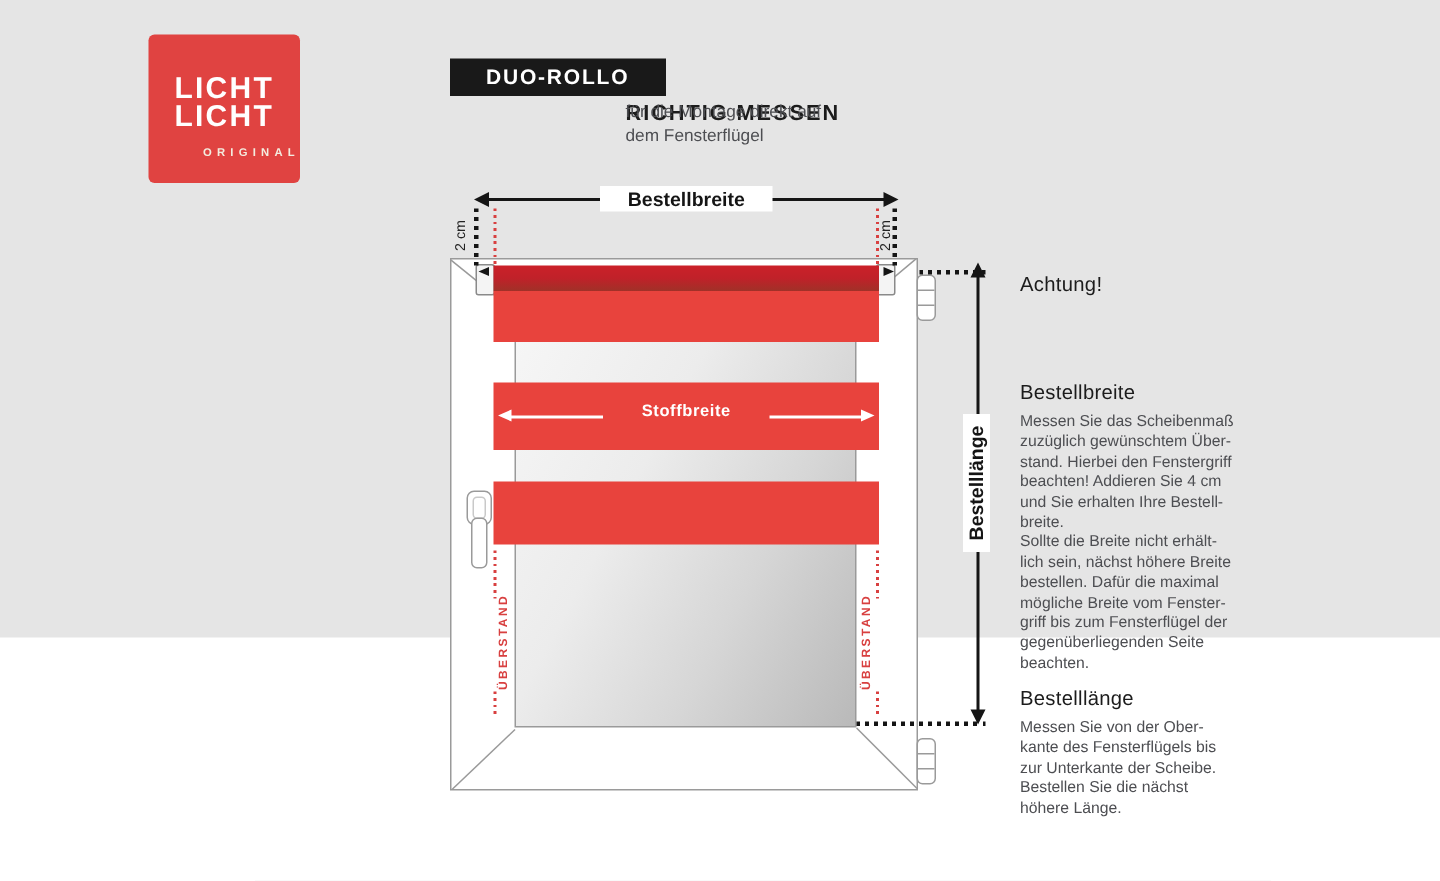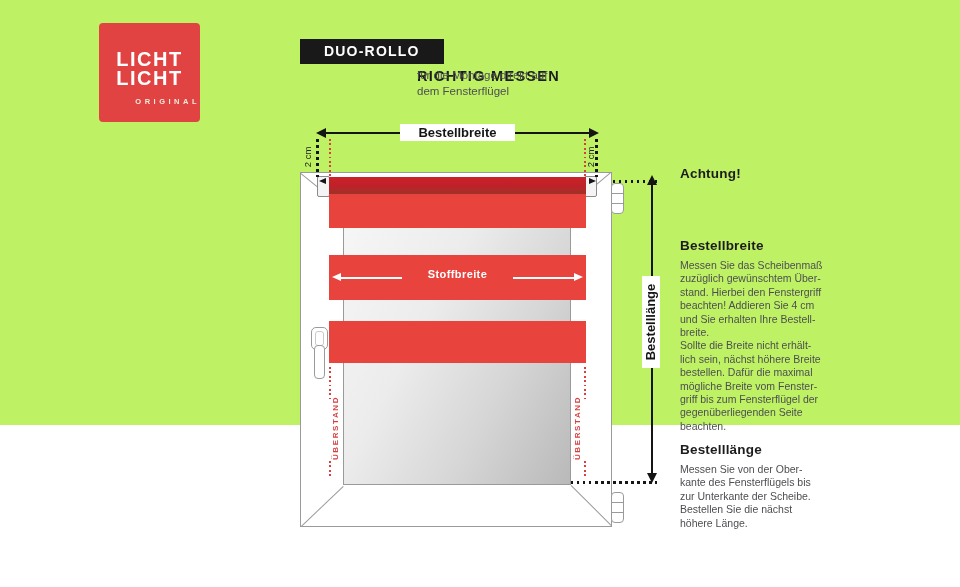--- a/index.html
+++ b/index.html
@@ -2,21 +2,21 @@
 <html style="--brand-red: #e04341; --fabric-red: #e8433d; --frame-gray: #9a9a9a; --dot-red: #d84040; --dot-black: #151515; --text-dark: #1c1c1c; --text-body: #4d4e52;"><head>
 <meta charset="utf-8">
 <style>
   :root{
     --brand-red:#e04341; --fabric-red:#e8433d; --roller-red-a:#cb2129; --roller-red-b:#a03128;
     --frame-gray:#9a9a9a; --text-dark:#1c1c1c; --text-body:#4d4e52; --dot-red:#d84040; --dot-black:#151515;
   }
   *{margin:0;padding:0;box-sizing:border-box;}
   html,body{background:#fff;}
   body{font-family:"Liberation Sans", sans-serif; width:960px;height:587px;position:relative;overflow:hidden;}
-  #canvas{position:absolute;inset:0;width:960px;height:425px;background:#bef264;}
+  #canvas{position:absolute;inset:0;width:960px;height:425px;background:#e5e5e5;}
   .abs{position:absolute;}
 
   
   .logo{left:99px;top:23px;width:101px;height:99px;background:var(--brand-red);border-radius:4px;text-align:center;}
   .logo-line{color:#fff;font-weight:bold;font-size:20px;line-height:19px;letter-spacing:1.5px;}
   .logo-line.first{margin-top:27px;}
   .logo-sub{margin-top:9px;color:#f3ecdf;font-size:7.5px;letter-spacing:3.5px;font-weight:bold;text-align:right;}
 
   
   .badge{left:300px;top:39px;height:25px;line-height:25px;padding:0 24px;background:#191919;color:#fff;
@@ -55,21 +55,21 @@
   .rot{transform:rotate(-90deg);}
   .twocm{width:34px;height:14px;font-size:9.5px;color:#222;text-align:center;}
   .ueb{width:68px;height:12px;font-size:8px;font-weight:bold;letter-spacing:1.6px;color:var(--dot-red);text-align:center;}
 
   
   .sb-line{top:22px;height:1.6px;background:#fff;}
   .sb-label{left:0;right:0;top:13px;color:#fff;font-weight:bold;font-size:11px;letter-spacing:.4px;text-align:center;}
 
   
   .section{left:680px;width:172px;}
-  .section h3{font-size:13.5px;font-weight:bold;color:var(--text-dark);margin-bottom:6px;letter-spacing:.2px;}
+  .section h3{font-size:13.5px;font-weight:normal;color:var(--text-dark);margin-bottom:6px;letter-spacing:.2px;margin-top:16px;}
   .section p{font-size:10.5px;line-height:13.4px;color:var(--text-body);white-space:pre-line;}
 </style>
 </head>
 <body>
 
 <div id="canvas">
 
   <div class="abs logo">
     <div class="logo-line first">LICHT</div>
     <div class="logo-line">LICHT</div>

